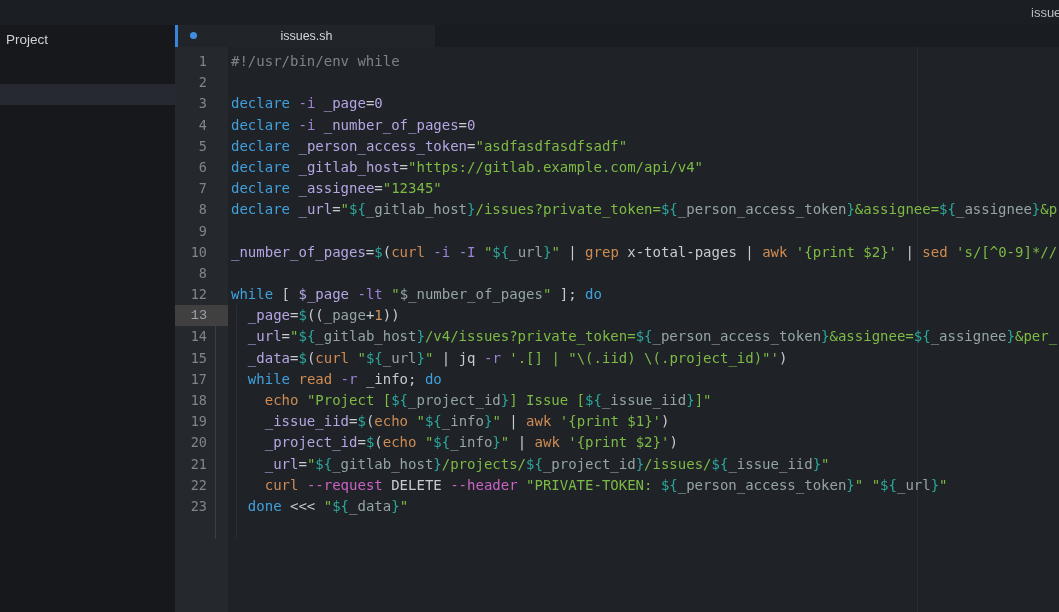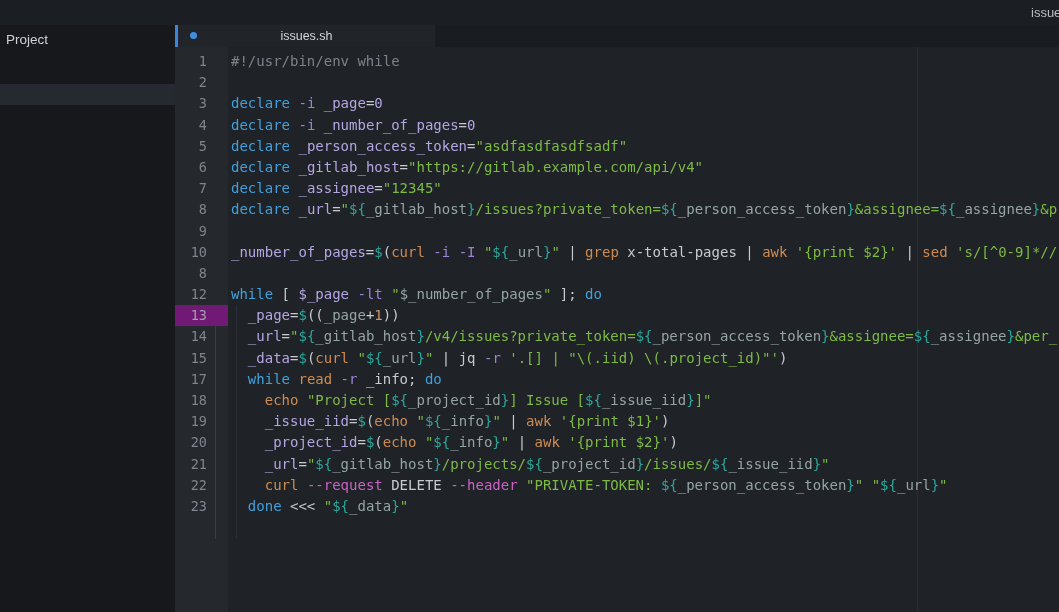--- a/index.html
+++ b/index.html
@@ -26,21 +26,21 @@
   .editor { flex:1; position:relative; overflow:hidden; background:#1f2227;
             font-family:"DejaVu Sans Mono", monospace; font-size:14px; }
   .gutter-bg { position:absolute; left:0; top:0; bottom:0; width:53px; background:#25282d; }
   .ruler { position:absolute; left:742px; top:0; bottom:0; width:1px; background:#292d33; }
   .fold-line { position:absolute; left:40px; top:258px; height:234px; width:1px; background:#3b3f45; }
   .indent-guide { position:absolute; left:61px; top:258px; height:234px; width:1px; background:#2b2f35; }
 
   #code-rows { position:absolute; top:4px; left:0; right:0; }
   .row { display:flex; height:21.2px; line-height:21.2px; white-space:pre; }
   .ln { width:53px; flex:none; text-align:right; padding-right:21px; color:#7f858d; font-size:13.5px; }
-  .ln.current { background:#701a75; color:#9ca2aa; }
+  .ln.current { background:#404040; color:#9ca2aa;font-family:Liberation Mono, monospace; }
   .code { padding-left:3px; flex:1; min-width:0; overflow:hidden; }
 </style>
 </head>
 <body>
 
 <div class="titlebar">
   <span class="title">issues.sh</span>
 </div>
 
 <div class="main">

